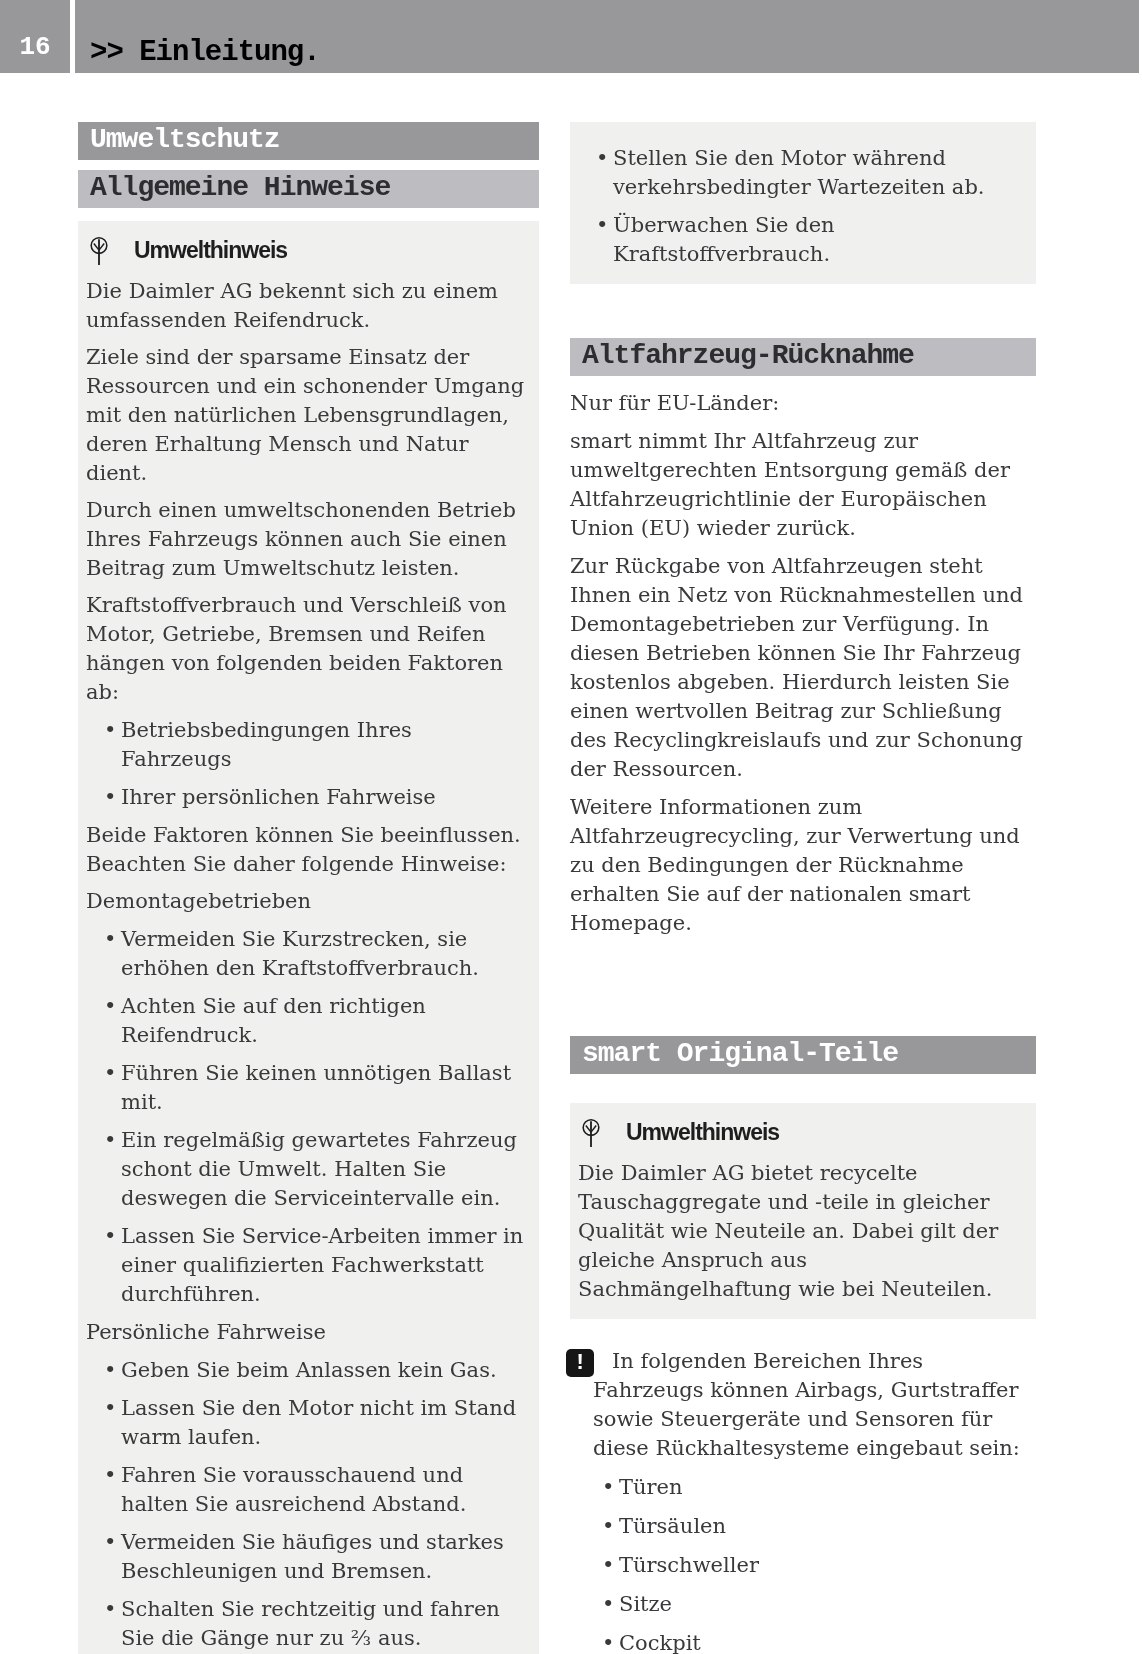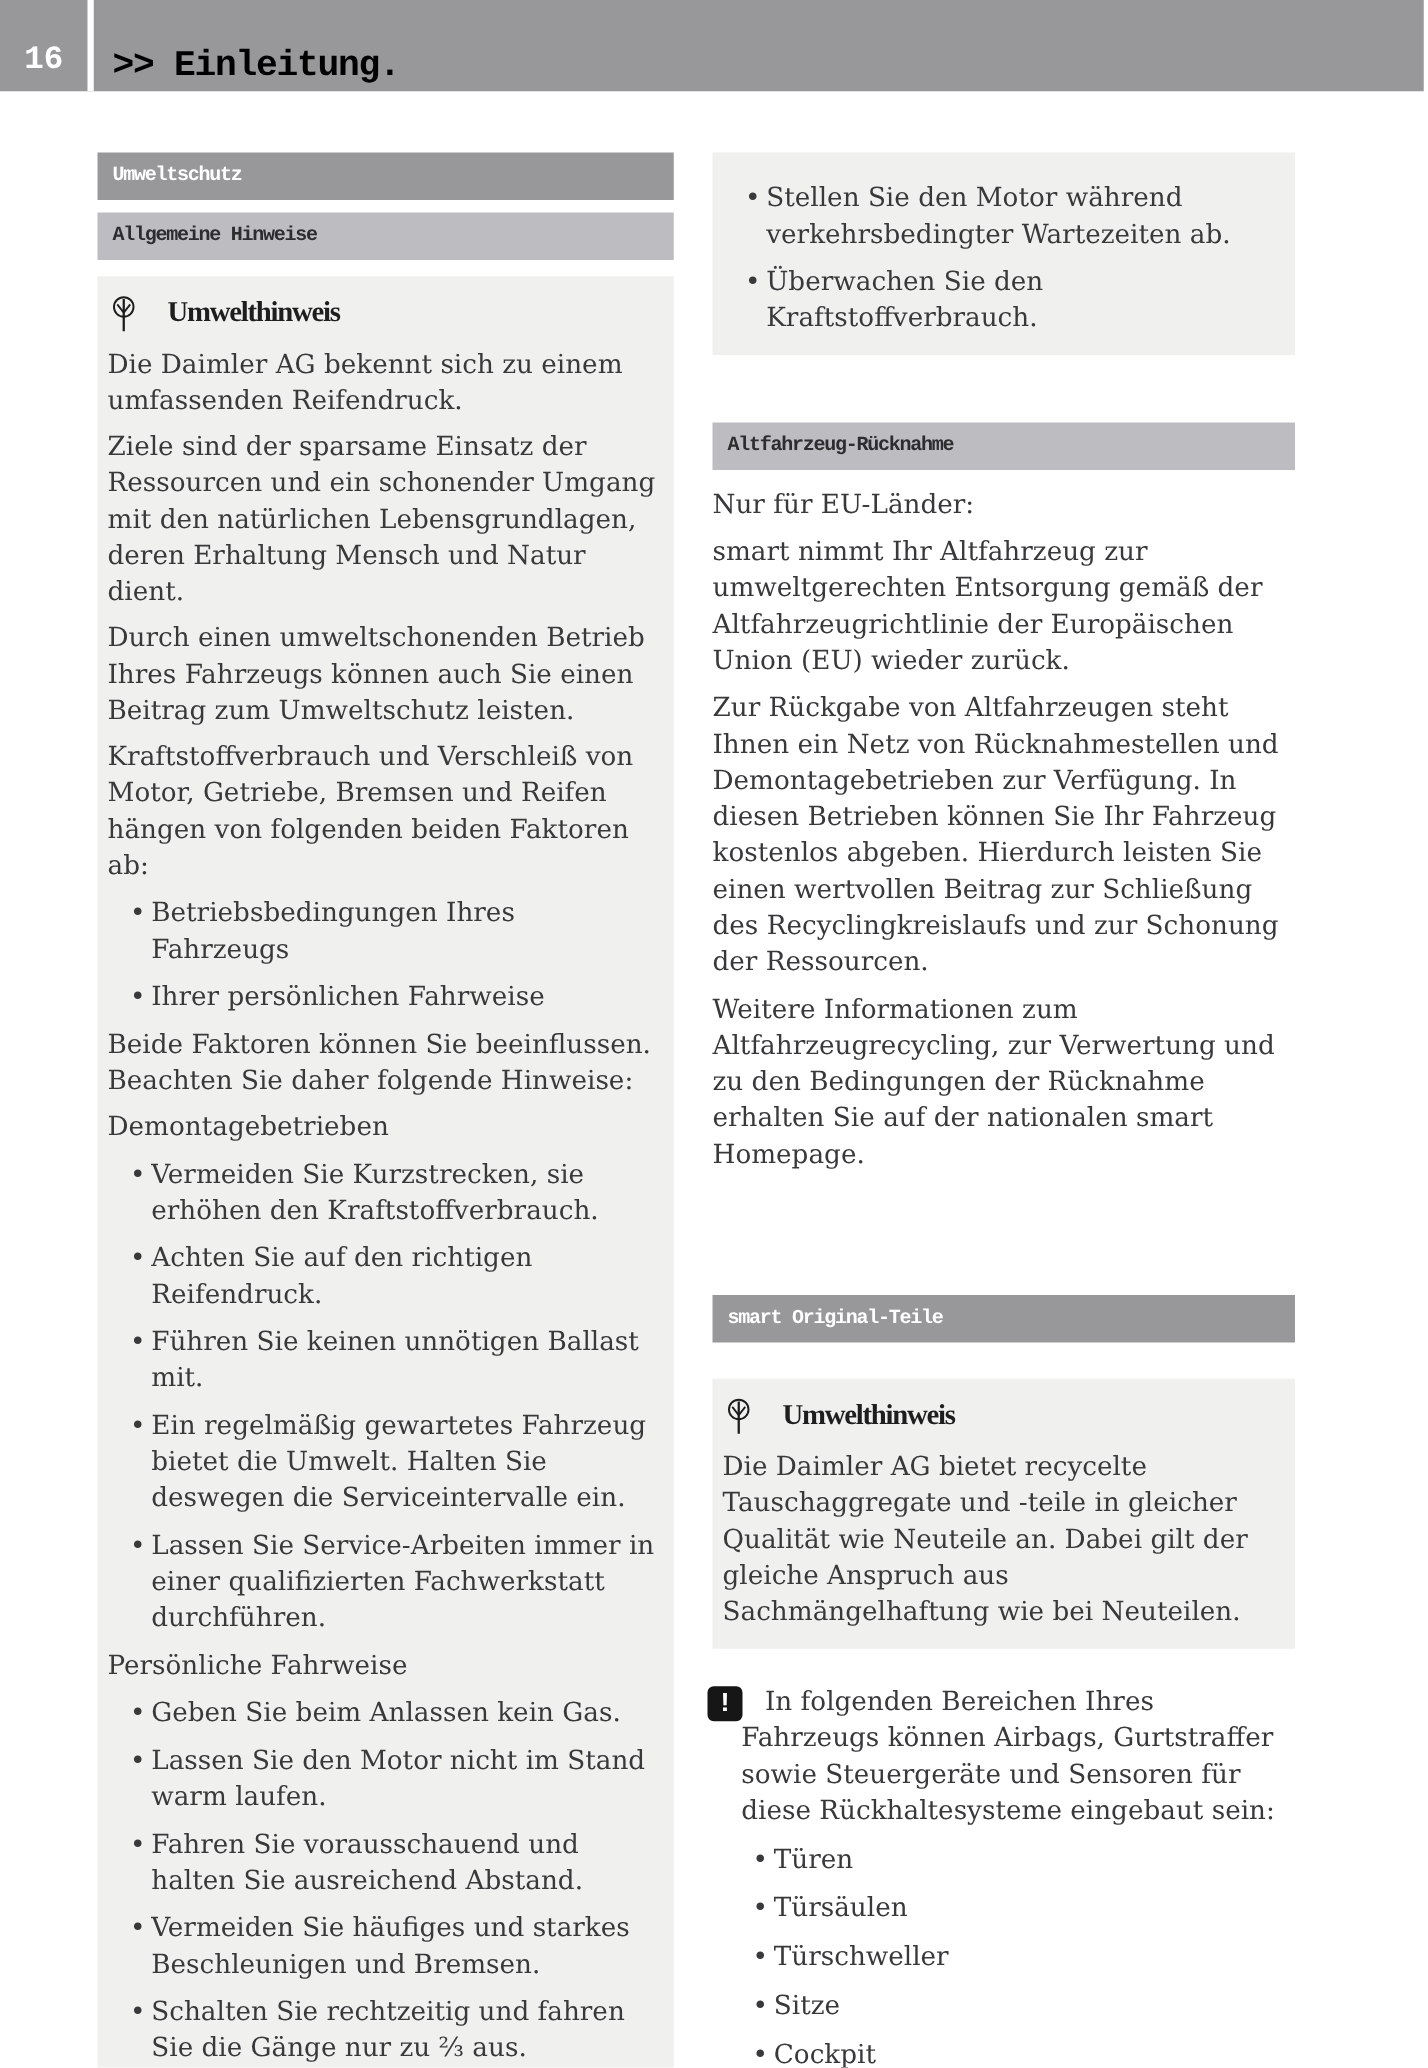--- a/index.html
+++ b/index.html
@@ -43,39 +43,39 @@
   }
 
   
   .col{position:absolute;top:122px;font-size:21px;line-height:29px;}
   .col-left{left:78px;width:461px;}
   .col-right{left:570px;width:466px;}
 
   
   .bar{
     font-family:"Liberation Mono", monospace;font-weight:bold;
-    font-size:16px;line-height:26px;letter-spacing:-1px;
+    font-size:28px;line-height:26px;letter-spacing:-1px;
     padding:5px 12px 7px 12px;
   }
   .bar-dark{background:var(--bar-dark);color:#ffffff;}
   .bar-light{background:var(--bar-light);color:#2d2d2f;}
   .mt-sub{margin-top:10px;}
   .mt-box{margin-top:13px;}
   .mt-section{margin-top:54px;}
   .mt-big{margin-top:98px;}
 
   
   .hint-box{background:var(--box-bg);padding:13px 10px 15px 8px;}
   .hint-title-row{
     display:flex;align-items:flex-start;
     padding-left:2px;margin:1px 0 11px 0;
   }
   .hint-title-row .icon-wrap{flex:none;width:46px;padding-top:1px;}
   .hint-title{
-    font-family:Liberation Serif, serif;font-weight:bold;
+    font-family:Liberation Sans, sans-serif;font-weight:bold;
     font-size:23px;line-height:30px;color:var(--title-text);letter-spacing:-1px;
   }
 
   
   .blocks .para{margin:8px 0;hyphens:auto;}
   .blocks .para:first-child{margin-top:0;}
   .blocks .para:last-child{margin-bottom:0;}
   .bullet-item{display:flex;margin:9px 0;padding-left:18px;hyphens:auto;}
   .bullet-item:last-child{margin-bottom:0;}
   .dot{flex:none;width:17px;}
@@ -147,21 +147,21 @@
         <div class="bullet-item">
           <span class="dot">•</span>
           <span class="btext">Achten Sie auf den richtigen Reifendruck.</span>
         </div>
         <div class="bullet-item">
           <span class="dot">•</span>
           <span class="btext">Führen Sie keinen unnötigen Ballast mit.</span>
         </div>
         <div class="bullet-item">
           <span class="dot">•</span>
-          <span class="btext">Ein regelmäßig gewartetes Fahrzeug bietet die Umwelt. Halten Sie deswegen die Serviceintervalle ein.</span>
+          <span class="btext">Ein regelmäßig gewartetes Fahrzeug schont die Umwelt. Halten Sie deswegen die Serviceintervalle ein.</span>
         </div>
         <div class="bullet-item">
           <span class="dot">•</span>
           <span class="btext">Lassen Sie Service-Arbeiten immer in einer qualifizierten Fachwerkstatt durchführen.</span>
         </div>
         <p class="para">Persönliche Fahrweise</p>
         <div class="bullet-item">
           <span class="dot">•</span>
           <span class="btext">Geben Sie beim Anlassen kein Gas.</span>
         </div>

